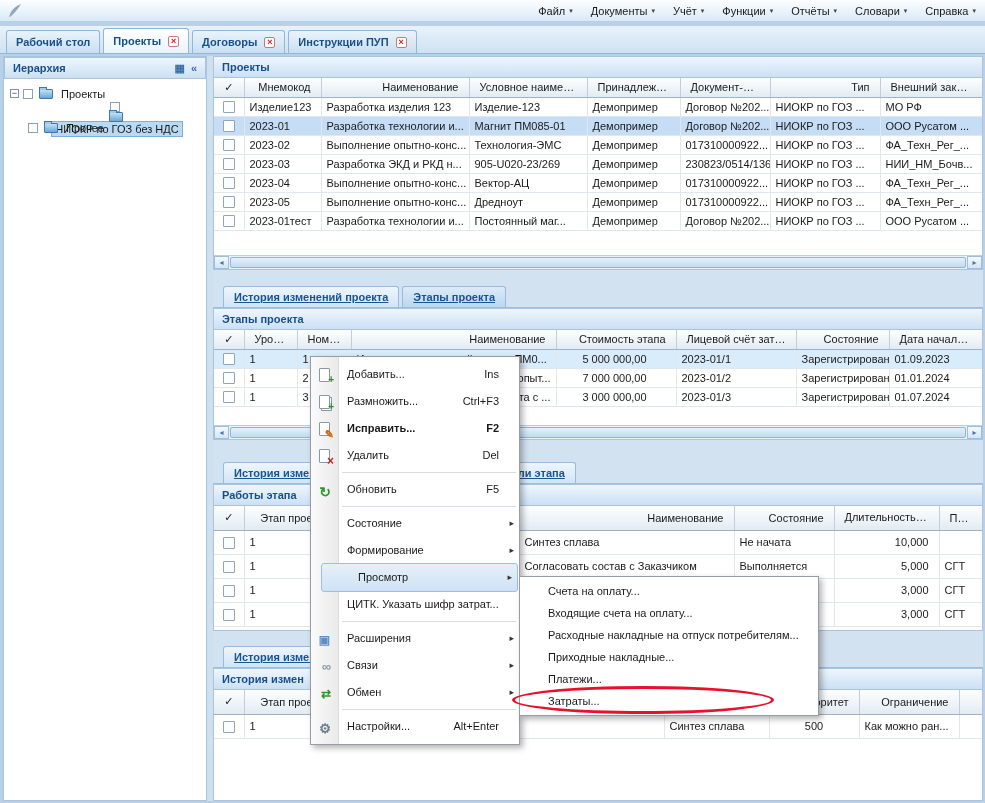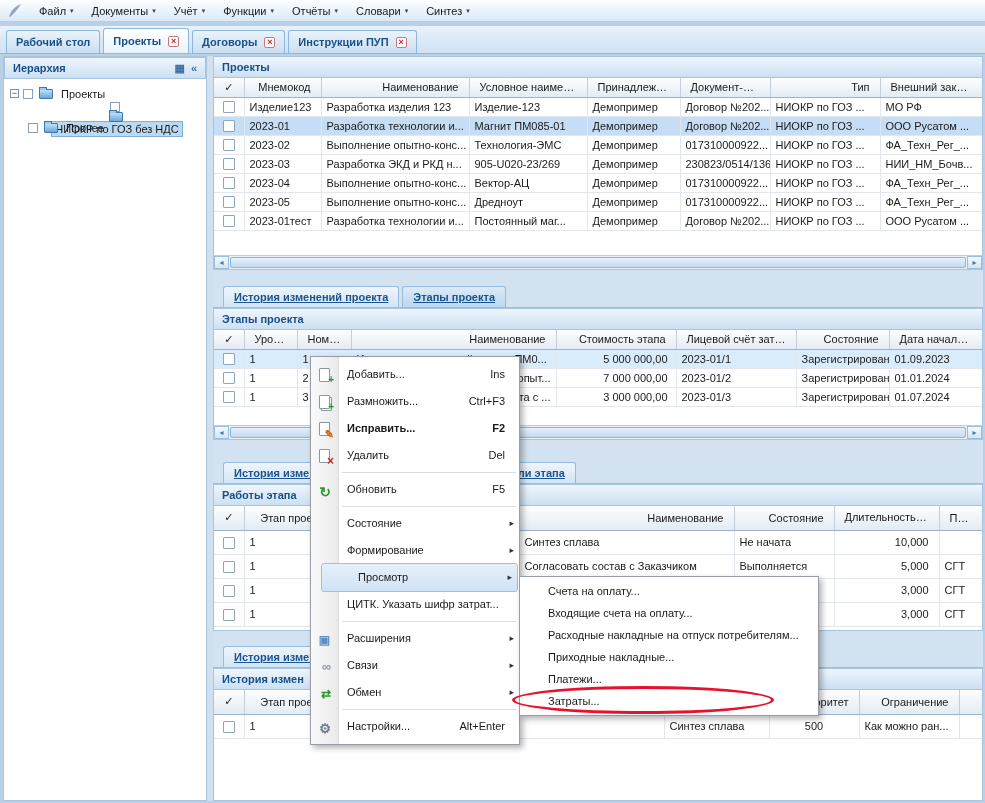--- a/index.html
+++ b/index.html
@@ -3,21 +3,21 @@
 <meta charset="utf-8">
 <style>
   html,body{margin:0;padding:0;background:#eef3f8;}
   *{box-sizing:border-box;}
   .app{position:relative;width:985px;height:803px;overflow:hidden;background:#b9d0e6;
        font-family:"Liberation Sans",sans-serif;font-size:11px;color:#1a1a1a;}
 
   
   .menubar{position:absolute;top:0;left:0;right:0;height:22px;
     background:linear-gradient(#fdfeff,#d9e9f7);border-bottom:1px solid #b5cfe6;
-    display:flex;align-items:center;padding-left:4px;}
+    display:flex;align-items:center;padding-left:4px;justify-content:space-between;}
   .logo{width:22px;height:20px;margin-right:4px;display:flex;align-items:center;justify-content:center;}
   .mb-item{padding:3px 9px;display:flex;align-items:center;cursor:default;}
   .mb-item .caret{font-size:7px;margin-left:4px;color:#444;}
 
   
   .tabbar{position:absolute;top:26px;left:0;right:0;height:28px;
     background:linear-gradient(#e9f2fb,#cfe2f2);border-bottom:1px solid #8fb7da;
     display:flex;align-items:flex-end;padding-left:6px;gap:3px;}
   .wtab{height:23px;line-height:21px;padding:0 9px;border:1px solid #8fb7da;border-bottom:none;
     border-radius:3px 3px 0 0;background:linear-gradient(#eaf3fb,#cbdff1);
@@ -63,21 +63,21 @@
     background:linear-gradient(#fdfefe,#e2ebf3);border-right:1px solid #c3cedb;border-bottom:1px solid #9db4c8;
     white-space:nowrap;overflow:hidden;text-overflow:ellipsis;}
   .grid td{height:19px;padding:1px 5px;border-right:1px solid #e2e7ee;border-bottom:1px solid #e2e7ee;
     white-space:nowrap;overflow:hidden;}
   .grid .chk{text-align:center;padding:1px 2px;}
   .grid.tall th,.grid.tall td{height:24px;}
   .cb{width:12px;height:12px;border:1px solid #90a5bb;background:#fcfdfe;display:inline-block;
     vertical-align:middle;border-radius:1px;}
   tr.sel td{background:#c6def5;}
   .t-stages tr.sel td{background:#d9ecfb;}
-  .t-stages td:nth-child(5){text-align:right;padding-right:8px;margin-top:16px;}
+  .t-stages td:nth-child(5){text-align:center;padding-right:8px;margin-top:16px;}
   .t-stages tbody tr:nth-child(2) td:nth-child(4),
   .t-stages tbody tr:nth-child(3) td:nth-child(4){text-align:right;}
   .t-works td:nth-child(6){text-align:right;padding-right:10px;}
   .t-history td:nth-child(5){text-align:center;}
 
   
   .hscroll{height:14px;background:#e8f0f8;border-top:1px solid #b8cfe4;display:flex;align-items:stretch;}
   .hs-btn{width:15px;background:linear-gradient(#f4f9fd,#d4e5f4);border:1px solid #9dbedd;
     color:#4477aa;font-size:8px;line-height:12px;text-align:center;}
   .hs-thumb{flex:1;margin:1px;background:linear-gradient(#e6f1fa,#c2daf0);border:1px solid #8fb5d8;border-radius:2px;}
@@ -92,21 +92,21 @@
   .gap14{height:14px;} .gap20{height:20px;} .gap13{height:13px;}
 
   
   .ctxmenu{position:absolute;left:310px;top:356px;width:210px;padding:4px 0;background:#fff;
     border:1px solid #979ca5;box-shadow:3px 3px 6px rgba(0,0,0,.3);z-index:100;}
   .ctxmenu::before{content:"";position:absolute;left:0;top:0;bottom:0;width:27px;
     background:linear-gradient(90deg,#fafafa,#eaeaea);border-right:1px solid #dcdcdc;}
   .mi{height:27px;line-height:27px;position:relative;padding-left:36px;white-space:nowrap;}
   .mbold{font-weight:bold;}
   .mhl{background:linear-gradient(#e6f0fa,#cfe2f5);outline:1px solid #9cbfe2;border-radius:2px;margin:0 2px 0 11px;}
-  .msc{position:absolute;right:14px;top:0;}
+  .msc{position:absolute;right:20px;top:0;}
   .marr{position:absolute;right:5px;top:0;font-size:9px;color:#333;}
   .msep{height:1px;background:#d9dde2;margin:3px 3px 3px 31px;position:relative;}
   .mico{position:absolute;left:5px;top:50%;transform:translateY(-50%);width:17px;height:16px;text-align:center;z-index:1;}
   .doc-add-icon::before,.doc-copy-icon::before,.doc-edit-icon::before,.doc-delete-icon::before{
     content:"";position:absolute;left:3px;top:1px;width:9px;height:12px;background:#fff;
     border:1px solid #8a97a5;border-radius:1px;}
   .doc-copy-icon::before{box-shadow:2px 2px 0 -1px #fff,2px 2px 0 0 #8a97a5;}
   .mico::after{position:absolute;right:-1px;bottom:-3px;font-size:10px;font-weight:bold;line-height:12px;}
   .doc-add-icon::after{content:"+";color:#1f9422;}
   .doc-copy-icon::after{content:"+";color:#1f9422;}
@@ -158,21 +158,21 @@
         </div>
         <div class="mb-item">
           <span>Отчёты</span>
           <span class="caret">▾</span>
         </div>
         <div class="mb-item">
           <span>Словари</span>
           <span class="caret">▾</span>
         </div>
         <div class="mb-item">
-          <span>Синтез</span>
+          <span>Справка</span>
           <span class="caret">▾</span>
         </div>
       </span>
   </div>
 
   <div class="tabbar" id="tabbar">
       <div class="wtab">
         <span>Рабочий стол</span>
       </div>
       <div class="wtab active">

